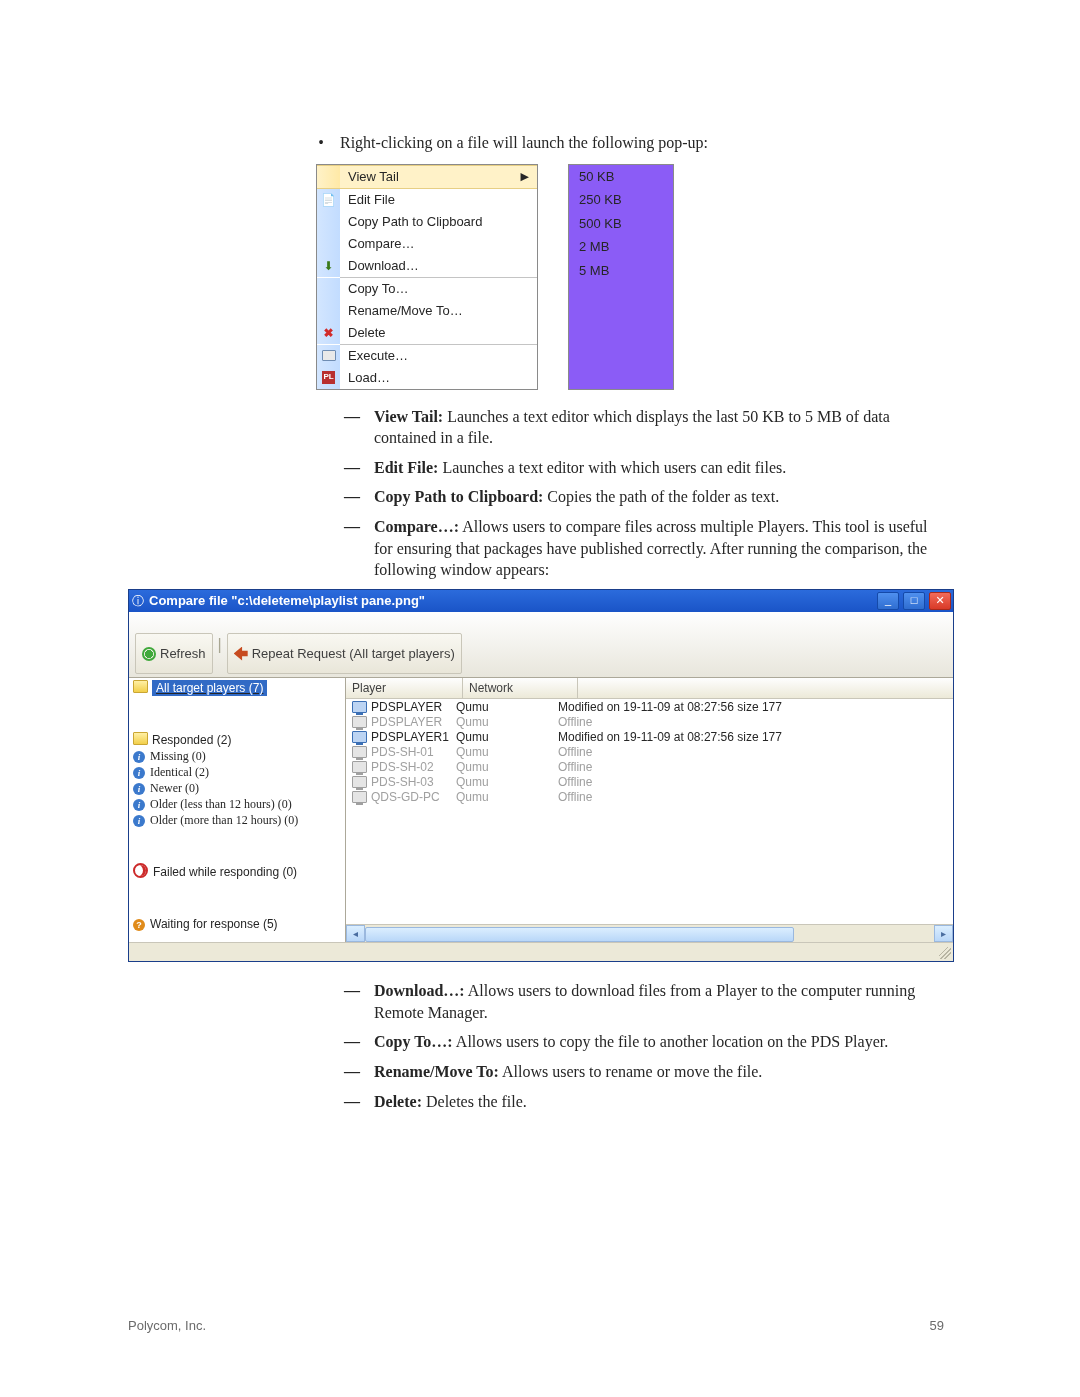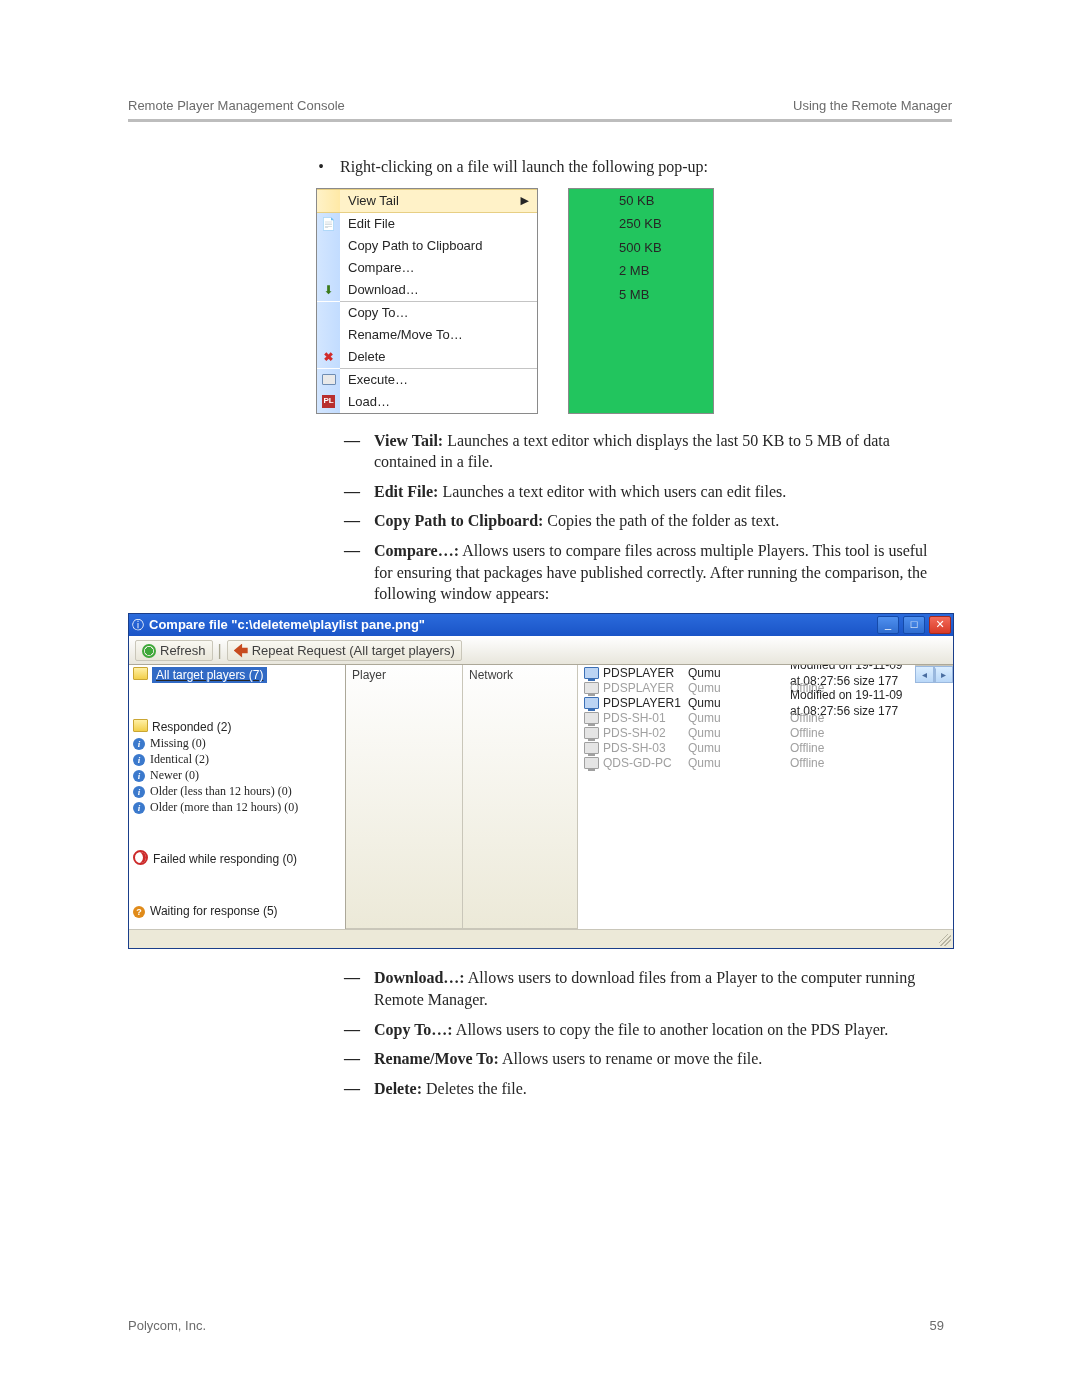--- a/index.html
+++ b/index.html
@@ -19,48 +19,48 @@
   
   .ctx-wrap { display:flex; gap:30px; margin:6px 0 16px 0; font-family: Tahoma, Arial, sans-serif; font-size:13px; }
   .ctx-menu { width:220px; background:#fff; border:1px solid #8a8a8a; }
   .ctx-item { display:flex; align-items:center; height:22px; padding:0; cursor:default;justify-content:flex-end; }
   .ctx-ico { width:23px; height:22px; display:flex; align-items:center; justify-content:center; background:linear-gradient(to right,#d3e6ff,#c2dcff); }
   .ctx-lbl { padding-left:8px; flex:1; }
   .ctx-item.hl { background:#fff2c8; border-top:1px solid #e7cf84; border-bottom:1px solid #e7cf84; }
   .ctx-item.hl .ctx-ico { background:linear-gradient(to right,#fff2c8,#ffe9a6); }
   .ctx-sep { margin-left:23px; border-top:1px solid #c4c4c4; }
   .ctx-arrow { padding-right:8px; font-size:11px; }
-  .submenu { width:104px; background:#22c55e; border:1px solid #8a8a8a;padding-left:40px; }
+  .submenu { width:104px; background:#8b5cf6; border:1px solid #8a8a8a; }
   .submenu div { padding:3px 10px 3px 10px; }
   .ico-edit::before { content:"\1F4C4"; font-size:12px; }
   .ico-dl::before { content:"\2B07"; color:#3b7a1a; font-size:12px; }
   .ico-del::before { content:"\2716"; color:#d12b2b; font-size:12px; font-weight:bold; }
   .ico-exec::before { content:""; display:block; width:12px; height:9px; background:#e9e9e9; border:1px solid #6f8db3; border-radius:1px; }
   .ico-load::before { content:"PL"; font-size:8px; font-weight:bold; color:#fff; background:#b82f2f; padding:1px 1px; }
   
   .win { margin:8px 0 18px -188px; width:824px; border:1px solid #1a3e8a; font-family: Tahoma, Arial, sans-serif; background:#ece9d8; }
   .win-title { background:linear-gradient(to bottom,#2b6bdc,#1a54c7); color:#fff; display:flex; align-items:center; height:22px; }
   .win-title .ti { width:18px; text-align:center; font-size:12px; }
   .win-title .tt { flex:1; font-size:13px; font-weight:bold; padding-left:2px; }
   .win-btn { width:20px; height:16px; margin:0 2px; background:linear-gradient(to bottom,#4f90ef,#2f6dd0); border:1px solid #154aa9; border-radius:2px; color:#fff; font-size:11px; display:flex; align-items:center; justify-content:center; }
   .win-btn.close { background:linear-gradient(to bottom,#f36b5a,#d83a27); border-color:#a8291b; }
   .toolbar { background:linear-gradient(to bottom,#fefefe,#e8e6dc); padding:3px 6px; display:flex; gap:2px; align-items:center; border-top:1px solid #fff; }
-  .tbtn { display:inline-flex; align-items:center; gap:4px; padding:1px 6px; font-size:13px; color:#3f3f3f; background:linear-gradient(to bottom,#f9f8f2,#e9e6d9); border:1px solid #c9c6b9; border-radius:2px; }
+  .tbtn { display:inline-flex; align-items:center; gap:4px; padding:11px 6px; font-size:13px; color:#3f3f3f; background:linear-gradient(to bottom,#f9f8f2,#e9e6d9); border:1px solid #c9c6b9; border-radius:2px;margin-top:17px; }
   .tbtn .ic { width:14px; height:14px; display:inline-block; }
   .ic.refresh { background:radial-gradient(circle,#3fa83a 40%, transparent 41%); border-radius:50%; box-shadow:inset 0 0 0 2px #3fa83a; }
   .ic.repeat { background:#c74b1f; clip-path: polygon(0 50%,60% 0,60% 30%,100% 30%,100% 70%,60% 70%,60% 100%); }
   .win-body { display:flex; height:264px; background:#fff; border-top:1px solid #aca899; }
   .tree-pane { width:216px; border-right:1px solid #aca899; font-size:12px; padding:2px 0; overflow:hidden; }
   .tree-pane .row { display:flex; align-items:center; height:16px; padding-left:4px; white-space:nowrap; }
   .tree-pane .folder::before { content:""; width:13px; height:11px; background:linear-gradient(#fff0a5,#f2cf4a); border:1px solid #caa633; border-radius:1px; margin-right:4px; display:inline-block; }
   .tree-pane .hl { background:#316ac5; color:#fff; padding:0 4px; }
   .tree-pane .info::before { content:"i"; color:#fff; background:#3b79cc; width:12px; height:12px; border-radius:50%; font-size:9px; text-align:center; line-height:12px; margin-right:5px; display:inline-block; font-weight:bold; font-style:italic; font-family:Georgia,serif; }
   .tree-pane .fail::before { content:""; width:11px; height:11px; border-radius:50%; background:#fff; border:2px solid #cc2a2a; margin-right:5px; display:inline-block; box-shadow:inset -4px 0 0 -1px #cc2a2a; }
   .tree-pane .wait::before { content:"?"; color:#fff; background:#e08b1a; width:12px; height:12px; border-radius:50%; font-size:9px; text-align:center; line-height:12px; margin-right:5px; display:inline-block; font-weight:bold; }
-  .list-pane { flex:1; display:flex; flex-direction:row; font-size:12px; }
+  .list-pane { flex:1; display:flex; flex-direction:column; font-size:12px; }
   .list-head { display:flex; background:linear-gradient(to bottom,#fefefe,#ece9d8); border-bottom:1px solid #c9c6b9; }
   .list-head div { padding:2px 6px; border-right:1px solid #c9c6b9; color:#3f3f3f; }
   .c-player { width:104px; } .c-net { width:102px; } .c-status { flex:1; }
   .list-body { flex:1; overflow:hidden; }
   .list-row { display:flex; align-items:center; height:15px;justify-content:flex-end; }
   .list-row .c-player { display:flex; align-items:center; gap:4px; padding-left:6px; }
   .list-row .mon { width:13px; height:10px; border:1px solid currentColor; border-radius:1px; display:inline-block; position:relative; }
   .list-row .mon::after { content:""; position:absolute; bottom:-3px; left:3px; width:7px; height:2px; background:currentColor; }
   .list-row.active { color:#262626; } .list-row.active .mon { color:#3b6fb5; background:#bcd4f3; }
   .list-row.dim { color:#a0a0a0; } .list-row.dim .mon { color:#a0a0a0; background:#e5e5e5; }
@@ -70,24 +70,20 @@
   .hs-thumb { position:absolute; left:0; width:75%; height:13px; top:1px; background:linear-gradient(to bottom,#dbeeff,#b9d7f8); border:1px solid #9ab8de; border-radius:2px; }
   .statusbar { height:18px; background:#ece9d8; border-top:1px solid #c9c6b9; position:relative; }
   .statusbar::after { content:""; position:absolute; right:2px; bottom:2px; width:12px; height:12px; background:
      linear-gradient(135deg, transparent 0 6px, #b8b5a3 6px 7px, transparent 7px 9px, #b8b5a3 9px 10px, transparent 10px 12px, #b8b5a3 12px 13px, transparent 13px); }
   .lvl0 { padding-left:2px;text-decoration:underline; } .lvl1 { padding-left:18px;margin-top:36px; } .lvl2 { padding-left:40px;font-family:Liberation Serif, serif; }
 </style>
 </head>
 <body>
 
 <div class="page">
-  <div class="hdrbar">
-    <span>Remote Player Management Console</span>
-    <span>Using the Remote Manager</span>
-  </div>
 
   <div class="content">
     <div class="bullet-row">
       <span class="bullet-dot">•</span>
       <span class="bullet-text">Right-clicking on a file will launch the following pop-up:</span>
     </div>
 
     <div class="ctx-wrap">
       <div class="ctx-menu" id="ctx-menu">
           <div class="ctx-item hl">

